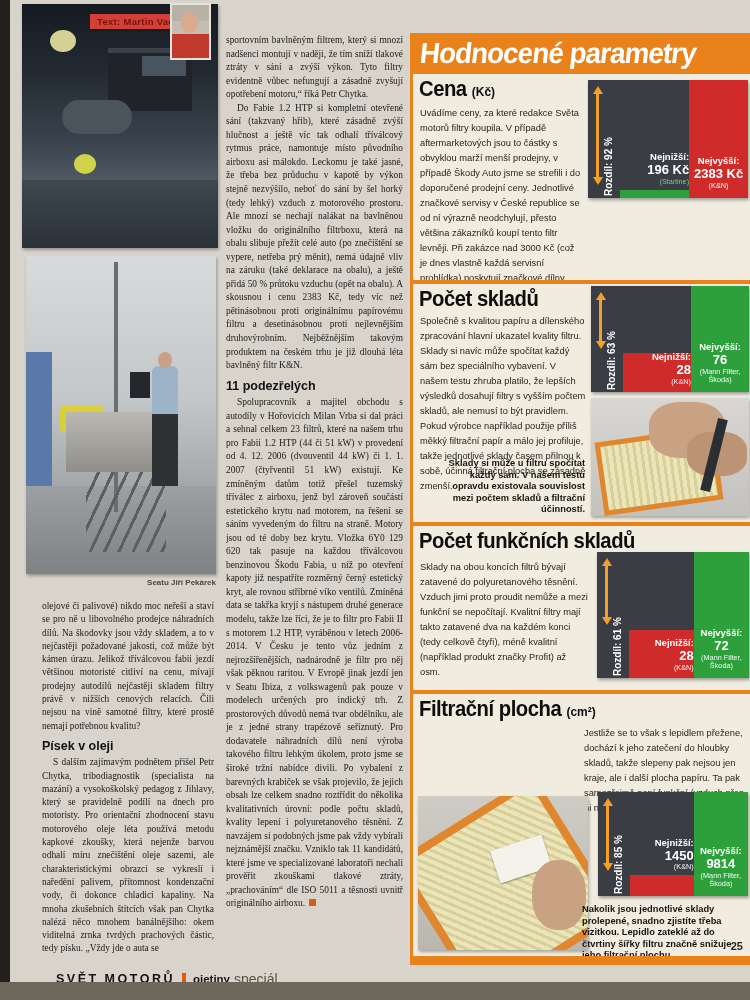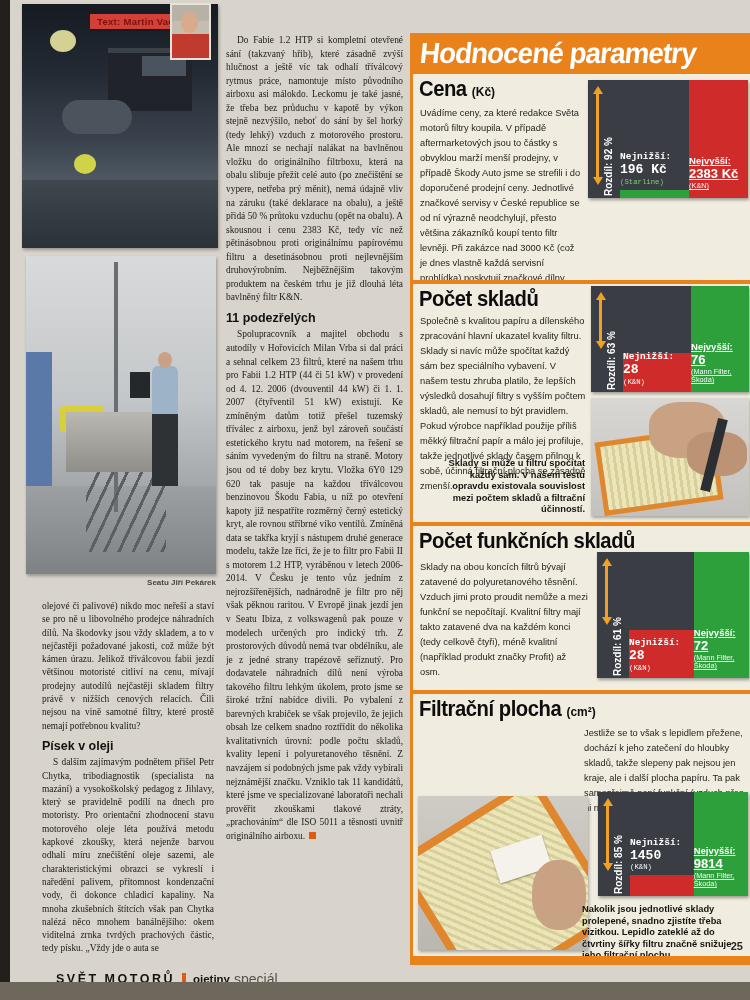--- a/index.html
+++ b/index.html
@@ -81,24 +81,24 @@
   .chart{position:absolute;background:#3a3d43;box-shadow:1px 2px 3px rgba(0,0,0,.35);}
   .rz{position:absolute;left:4px;top:6px;width:11px;display:flex;flex-direction:column;align-items:center;z-index:3;}
   .tri{width:0;height:0;border-left:5px solid transparent;border-right:5px solid transparent;}
   .tri.up{border-bottom:8px solid #f2a125;}
   .tri.down{border-top:8px solid #f2a125;}
   .arrline{flex:1;width:3px;background:#f2a125;}
   .rztext{position:absolute;left:15px;top:4px;bottom:2px;writing-mode:vertical-rl;transform:rotate(180deg);
     color:#fff;font-weight:bold;font-size:10px;z-index:3;display:flex;align-items:center;}
   .plotarea{position:absolute;left:32px;right:0;top:0;bottom:0;display:flex;align-items:flex-end;}
   .mincol{width:54%;height:100%;display:flex;flex-direction:column;justify-content:flex-end;position:relative;}
-  .minlabel{text-align:left;color:#fff;margin-bottom:3px;font-family:Liberation Mono, monospace;}
+  .minlabel{text-align:right;color:#fff;margin-bottom:3px;}
   .minbar{width:100%;}
   .maxbar{width:46%;position:relative;}
-  .maxlabel{position:absolute;bottom:7px;left:0;right:0;color:#fff;text-decoration:underline;}
+  .maxlabel{position:absolute;bottom:7px;left:0;right:0;text-align:center;color:#fff;}
   .clbl{display:block;font-weight:bold;font-size:9.5px;line-height:1.15;}
   .cval{display:block;font-weight:bold;font-size:13px;line-height:1.15;}
   .cbrand{display:block;font-size:7.3px;line-height:1.2;opacity:.95;}
   .chart.min-inside .minlabel{position:absolute;left:0;right:0;bottom:5px;margin:0;z-index:2;}
   .chart[data-chart="0"] .mincol .cbrand{color:#7bd97b;}
 
   
   .footer{position:absolute;left:46px;top:971px;display:flex;align-items:center;gap:7px;}
   .footer .mag{font-weight:bold;font-size:12.5px;letter-spacing:2.5px;color:#14120f;}
   .footer .sep{width:4px;height:13px;background:#e05a10;}
@@ -135,20 +135,21 @@
     <div class="ws-monitor"></div>
   </div>
   <div class="photo-credit">Seatu Jiří Pekárek</div>
 
   <div class="col col1">
     <p>olejové či palivové) nikdo moc neřeší a staví se pro ně u libovolného prodejce náhradních dílů. Na škodovky jsou vždy skladem, a to v nejčastěji požadované jakosti, což může být kámen úrazu. Jelikož tříválcovou fabii jezdí většinou motoristé citliví na cenu, mívají prodejny autodílů nejčastěji skladem filtry právě v nižších cenových relacích. Čili nejsou na vině samotné filtry, které prostě nemají potřebnou kvalitu?</p>
     <div class="subhead">Písek v oleji</div>
     <p class="ind">S dalším zajímavým podnětem přišel Petr Chytka, tribodiagnostik (specialista na mazání) a vysokoškolský pedagog z Jihlavy, který se pravidelně podílí na dnech pro motoristy. Pro orientační zhodnocení stavu motorového oleje léta používá metodu kapkové zkoušky, která nejenže barvou odhalí míru znečištění oleje sazemi, ale charakteristickými obrazci se vykreslí i naředění palivem, přítomnost kondenzační vody, či dokonce chladicí kapaliny. Na mnoha zkušebních štítcích však pan Chytka nalézá něco mnohem banálnějšího: okem viditelná zrnka tvrdých prachových částic, tedy písku. „Vždy jde o auta se</p>
   </div>
   <div class="col col2">
+    <p>sportovním bavlněným filtrem, který si mnozí nadšenci montují v naději, že tím sníží tlakové ztráty v sání a zvýší výkon. Tyto filtry evidentně vůbec nefungují a zásadně zvyšují opotřebení motoru,“ říká Petr Chytka.</p>
     <p class="ind">Do Fabie 1.2 HTP si kompletní otevřené sání (takzvaný hřib), které zásadně zvýší hlučnost a ještě víc tak odhalí tříválcový rytmus práce, namontuje místo původního airboxu asi málokdo. Leckomu je také jasné, že třeba bez průduchu v kapotě by výkon stejně nezvýšilo, neboť do sání by šel horký (tedy lehký) vzduch z motorového prostoru. Ale mnozí se nechají nalákat na bavlněnou vložku do originálního filtrboxu, která na obalu slibuje přežít celé auto (po znečištění se vypere, netřeba prý měnit), nemá údajně vliv na záruku (také deklarace na obalu), a ještě přidá 50 % průtoku vzduchu (opět na obalu). A skousnou i cenu 2383 Kč, tedy víc než pětinásobnou proti originálnímu papírovému filtru a desetinásobnou proti nejlevnějším druhovýrobním. Nejběžnějším takovým produktem na českém trhu je již dlouhá léta bavlněný filtr K&amp;N.</p>
     <div class="subhead">11 podezřelých</div>
     <p class="ind"><span>Spolupracovník a majitel obchodu s autodíly v Hořovicích Milan Vrba si dal práci a sehnal celkem 23 filtrů, které na našem trhu pro Fabii 1.2 HTP (44 či 51 kW) v provedení od 4. 12. 2006 (dvouventil 44 kW) či 1. 1. 2007 (čtyřventil 51 kW) existují. Ke zmíněným datům totiž přešel tuzemský tříválec z airboxu, jenž byl zároveň součástí estetického krytu nad motorem, na řešení se sáním vyvedeným do filtru na straně. Motory jsou od té doby bez krytu. Vložka 6Y0 129 620 tak pasuje na každou tříválcovou benzinovou Škodu Fabia, u níž po otevření kapoty již nespatříte rozměrný černý estetický kryt, ale rovnou stříbrné víko ventilů. Zmíněná data se takřka kryjí s nástupem druhé generace modelu, takže lze říci, že je to filtr pro Fabii II s motorem 1.2 HTP, vyráběnou v letech 2006-2014. V Česku je tento vůz jedním z nejrozšířenějších, nadnárodně je filtr pro něj však pěknou raritou. V Evropě jinak jezdí jen v Seatu Ibiza, z volkswagenů pak pouze v modelech určených pro indický trh. Z prostorových důvodů nemá tvar obdélníku, ale je z jedné strany trapézově seříznutý. Pro dodavatele náhradních dílů není výroba takového filtru lehkým úkolem, proto jsme se široké tržní nabídce divili. Po vybalení z barevných krabiček se však projevilo, že jejich obsah lze celkem snadno roztřídit do několika kvalitativních úrovní: podle počtu skladů, kvality lepení i polyuretanového těsnění. Z navzájem si podobných jsme pak vždy vybírali nejznámější značku. Vzniklo tak 11 kandidátů, které jsme ve specializované laboratoři nechali prověřit zkouškami tlakové ztráty, „prachováním“ dle ISO 5011 a těsnosti uvnitř originálního airboxu.</span><span class="endmark"></span></p>
   </div>
 
   <div class="panel">
     <div class="panel-header">
       <span>Hodnocené parametry</span>
     </div>
 

